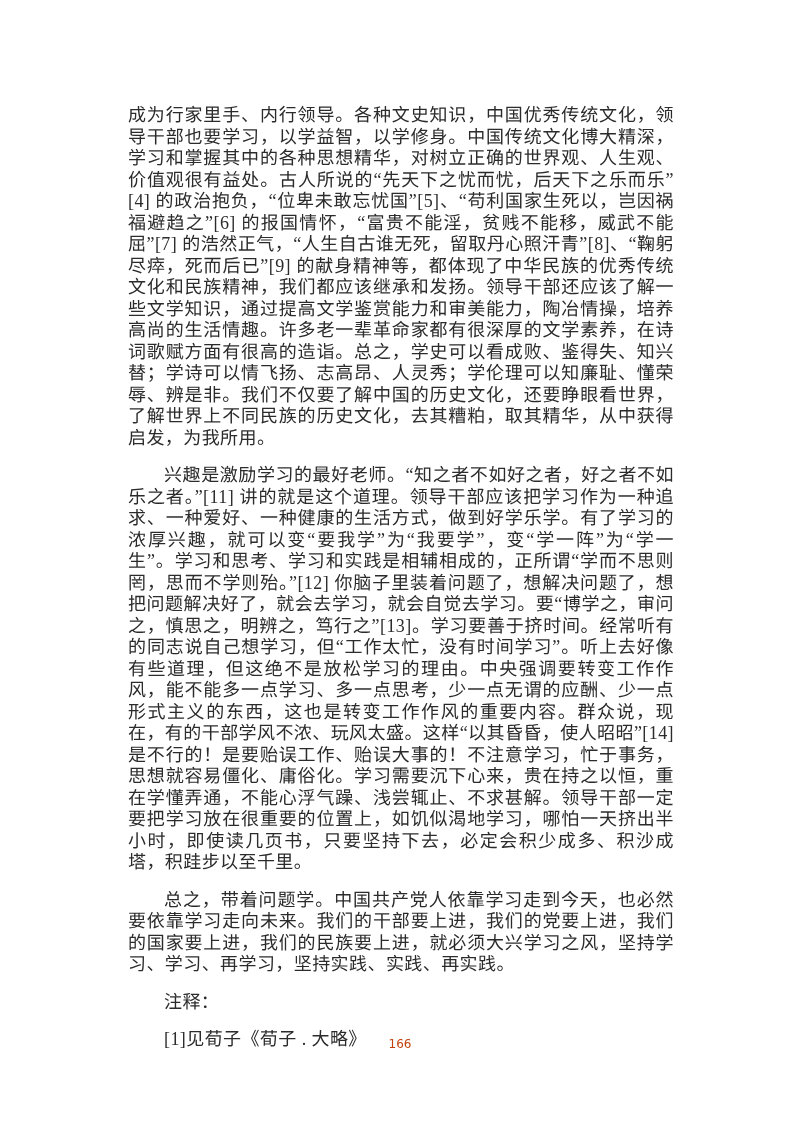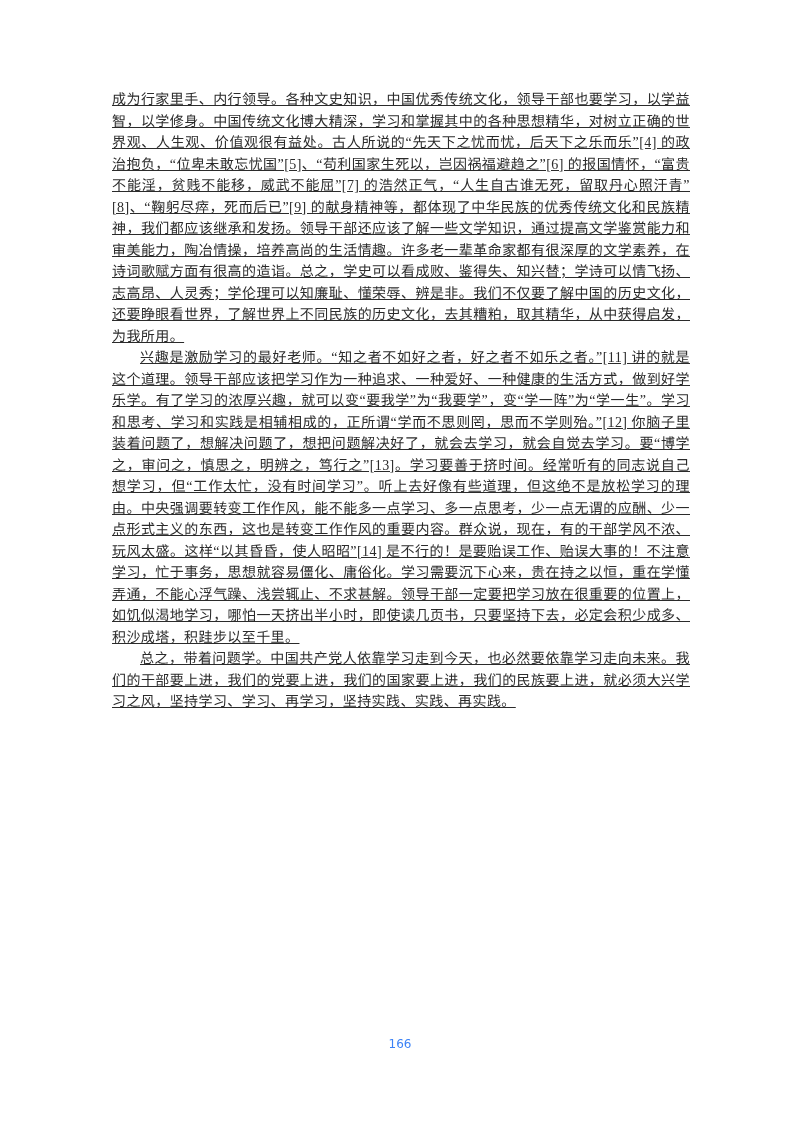--- a/index.html
+++ b/index.html
@@ -16,47 +16,48 @@
     font-family: "Liberation Serif", "DejaVu Serif", serif;
     color: #2b2b2b;
   }
   .text-block {
     position: absolute;
     left: 112px;
     top: 89px;
     width: 578px;
   }
   .text-block p {
-    margin: 0;
+    margin: 16px;
     padding: 0;
-    font-size: 14px;
+    font-size: 18px;
     line-height: 21.5px;
     letter-spacing: 0.42px;
     text-align: justify;
     text-justify: inter-ideograph;
     word-break: break-all;
-    text-decoration: underline;
   }
   .text-block p.ind {
     text-indent: 2em;
   }
   .page-number {
     position: absolute;
     top: 1037px;
     left: 0;
     width: 100%;
     text-align: center;
     font-family: "DejaVu Sans", "Liberation Sans", sans-serif;
     font-size: 12px;
-    color: #3b82f6;
+    color: #c2410c;
   }
 </style>
 </head>
 <body>
 
 <div class="page">
   <div class="text-block">
     <p>成为行家里手、内行领导。各种文史知识，中国优秀传统文化，领导干部也要学习，以学益智，以学修身。中国传统文化博大精深，学习和掌握其中的各种思想精华，对树立正确的世界观、人生观、价值观很有益处。古人所说的“先天下之忧而忧，后天下之乐而乐”[4] 的政治抱负，“位卑未敢忘忧国”[5]、“苟利国家生死以，岂因祸福避趋之”[6] 的报国情怀，“富贵不能淫，贫贱不能移，威武不能屈”[7] 的浩然正气，“人生自古谁无死，留取丹心照汗青”[8]、“鞠躬尽瘁，死而后已”[9] 的献身精神等，都体现了中华民族的优秀传统文化和民族精神，我们都应该继承和发扬。领导干部还应该了解一些文学知识，通过提高文学鉴赏能力和审美能力，陶冶情操，培养高尚的生活情趣。许多老一辈革命家都有很深厚的文学素养，在诗词歌赋方面有很高的造诣。总之，学史可以看成败、鉴得失、知兴替；学诗可以情飞扬、志高昂、人灵秀；学伦理可以知廉耻、懂荣辱、辨是非。我们不仅要了解中国的历史文化，还要睁眼看世界，了解世界上不同民族的历史文化，去其糟粕，取其精华，从中获得启发，为我所用。</p>
     <p class="ind">兴趣是激励学习的最好老师。“知之者不如好之者，好之者不如乐之者。”[11] 讲的就是这个道理。领导干部应该把学习作为一种追求、一种爱好、一种健康的生活方式，做到好学乐学。有了学习的浓厚兴趣，就可以变“要我学”为“我要学”，变“学一阵”为“学一生”。学习和思考、学习和实践是相辅相成的，正所谓“学而不思则罔，思而不学则殆。”[12] 你脑子里装着问题了，想解决问题了，想把问题解决好了，就会去学习，就会自觉去学习。要“博学之，审问之，慎思之，明辨之，笃行之”[13]。学习要善于挤时间。经常听有的同志说自己想学习，但“工作太忙，没有时间学习”。听上去好像有些道理，但这绝不是放松学习的理由。中央强调要转变工作作风，能不能多一点学习、多一点思考，少一点无谓的应酬、少一点形式主义的东西，这也是转变工作作风的重要内容。群众说，现在，有的干部学风不浓、玩风太盛。这样“以其昏昏，使人昭昭”[14] 是不行的！是要贻误工作、贻误大事的！不注意学习，忙于事务，思想就容易僵化、庸俗化。学习需要沉下心来，贵在持之以恒，重在学懂弄通，不能心浮气躁、浅尝辄止、不求甚解。领导干部一定要把学习放在很重要的位置上，如饥似渴地学习，哪怕一天挤出半小时，即使读几页书，只要坚持下去，必定会积少成多、积沙成塔，积跬步以至千里。</p>
     <p class="ind">总之，带着问题学。中国共产党人依靠学习走到今天，也必然要依靠学习走向未来。我们的干部要上进，我们的党要上进，我们的国家要上进，我们的民族要上进，就必须大兴学习之风，坚持学习、学习、再学习，坚持实践、实践、再实践。</p>
+    <p class="ind">注释：</p>
+    <p class="ind">[1]见荀子《荀子 . 大略》</p>
   </div>
   <div class="page-number">166</div>
 </div>
 
 </body></html>

